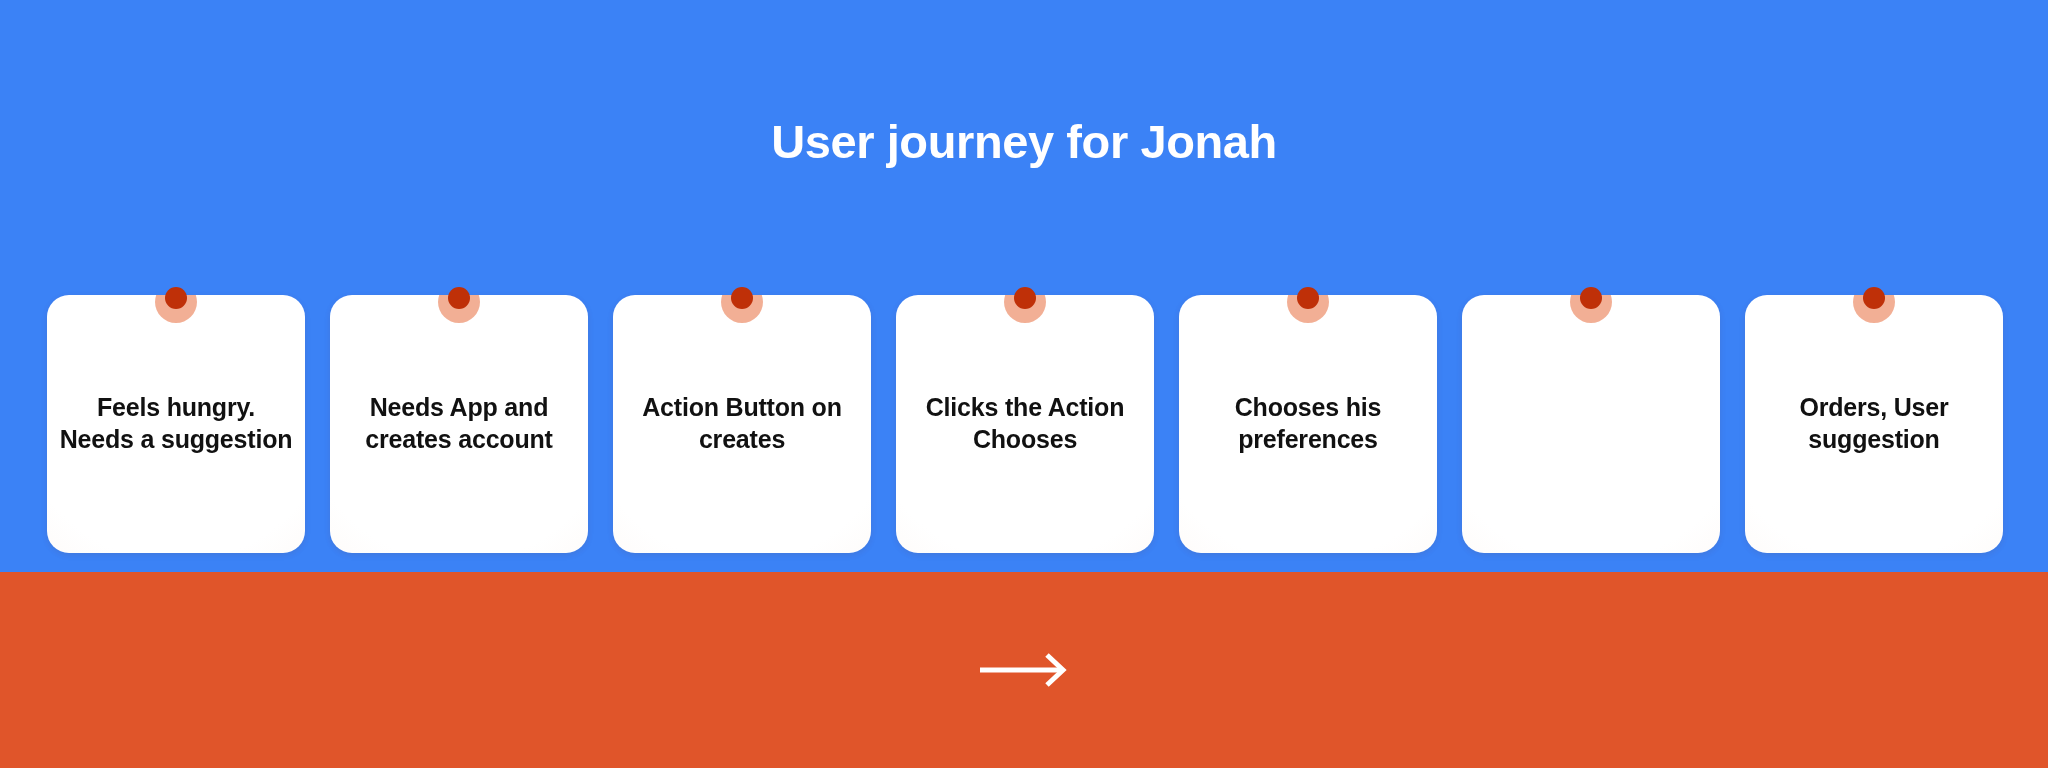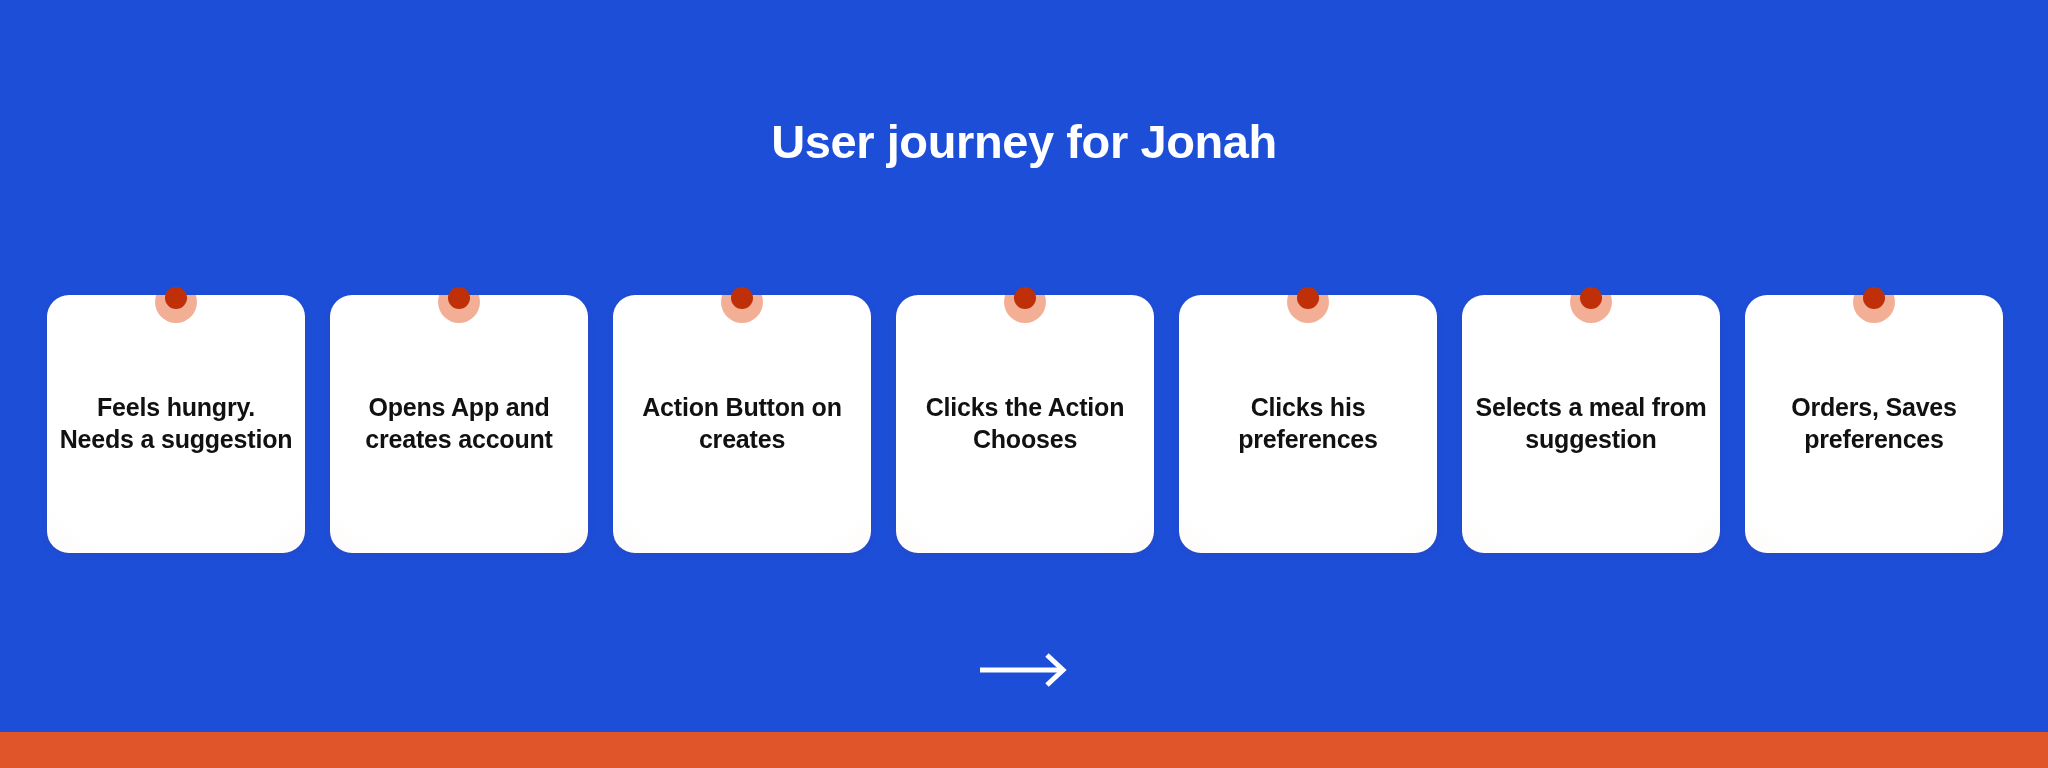--- a/index.html
+++ b/index.html
@@ -12,22 +12,22 @@
 
   body {
     background: #E0552A;
     font-family: "Liberation Sans", sans-serif;
     position: relative;
   }
 
   #journey-board {
     position: relative;
     width: 2048px;
-    height: 732px;
-    background: #1d4ed8;
+    height: 572px;
+    background: #3b82f6;
     padding-left: 26px;
   }
 
   
   #page-title {
     position: absolute;
     top: 116px;
     left: 0;
     width: 2048px;
     text-align: center;
@@ -142,56 +142,55 @@
           <div class="card-halo"></div>
         </div>
         <div class="card-dot"></div>
         <div class="card-label">Feels hungry. Needs a suggestion</div>
       </div>
       <div class="journey-card">
         <div class="card-halo-clip">
           <div class="card-halo"></div>
         </div>
         <div class="card-dot"></div>
-        <div class="card-label">Opens App and creates account</div>
+        <div class="card-label">Needs App and creates account</div>
       </div>
       <div class="journey-card">
         <div class="card-halo-clip">
           <div class="card-halo"></div>
         </div>
         <div class="card-dot"></div>
         <div class="card-label">Action Button on creates</div>
       </div>
       <div class="journey-card">
         <div class="card-halo-clip">
           <div class="card-halo"></div>
         </div>
         <div class="card-dot"></div>
         <div class="card-label">Clicks the Action Chooses</div>
       </div>
       <div class="journey-card">
         <div class="card-halo-clip">
           <div class="card-halo"></div>
         </div>
         <div class="card-dot"></div>
-        <div class="card-label">Clicks his preferences</div>
+        <div class="card-label">Chooses his preferences</div>
       </div>
       <div class="journey-card">
         <div class="card-halo-clip">
           <div class="card-halo"></div>
         </div>
         <div class="card-dot"></div>
-        <div class="card-label">Selects a meal from suggestion</div>
       </div>
       <div class="journey-card">
         <div class="card-halo-clip">
           <div class="card-halo"></div>
         </div>
         <div class="card-dot"></div>
-        <div class="card-label">Orders, Saves preferences</div>
+        <div class="card-label">Orders, User suggestion</div>
       </div>
     </div>
 
   <svg id="flow-arrow" viewBox="0 0 92 34" xmlns="http://www.w3.org/2000/svg" aria-hidden="true">
     <line x1="2" y1="17" x2="84" y2="17" stroke="#FFFFFF" stroke-width="5" stroke-linecap="butt"></line>
     <polyline points="69,2 85,17 69,32" fill="none" stroke="#FFFFFF" stroke-width="5" stroke-linecap="butt" stroke-linejoin="miter"></polyline>
   </svg>
 
 </div>
 

